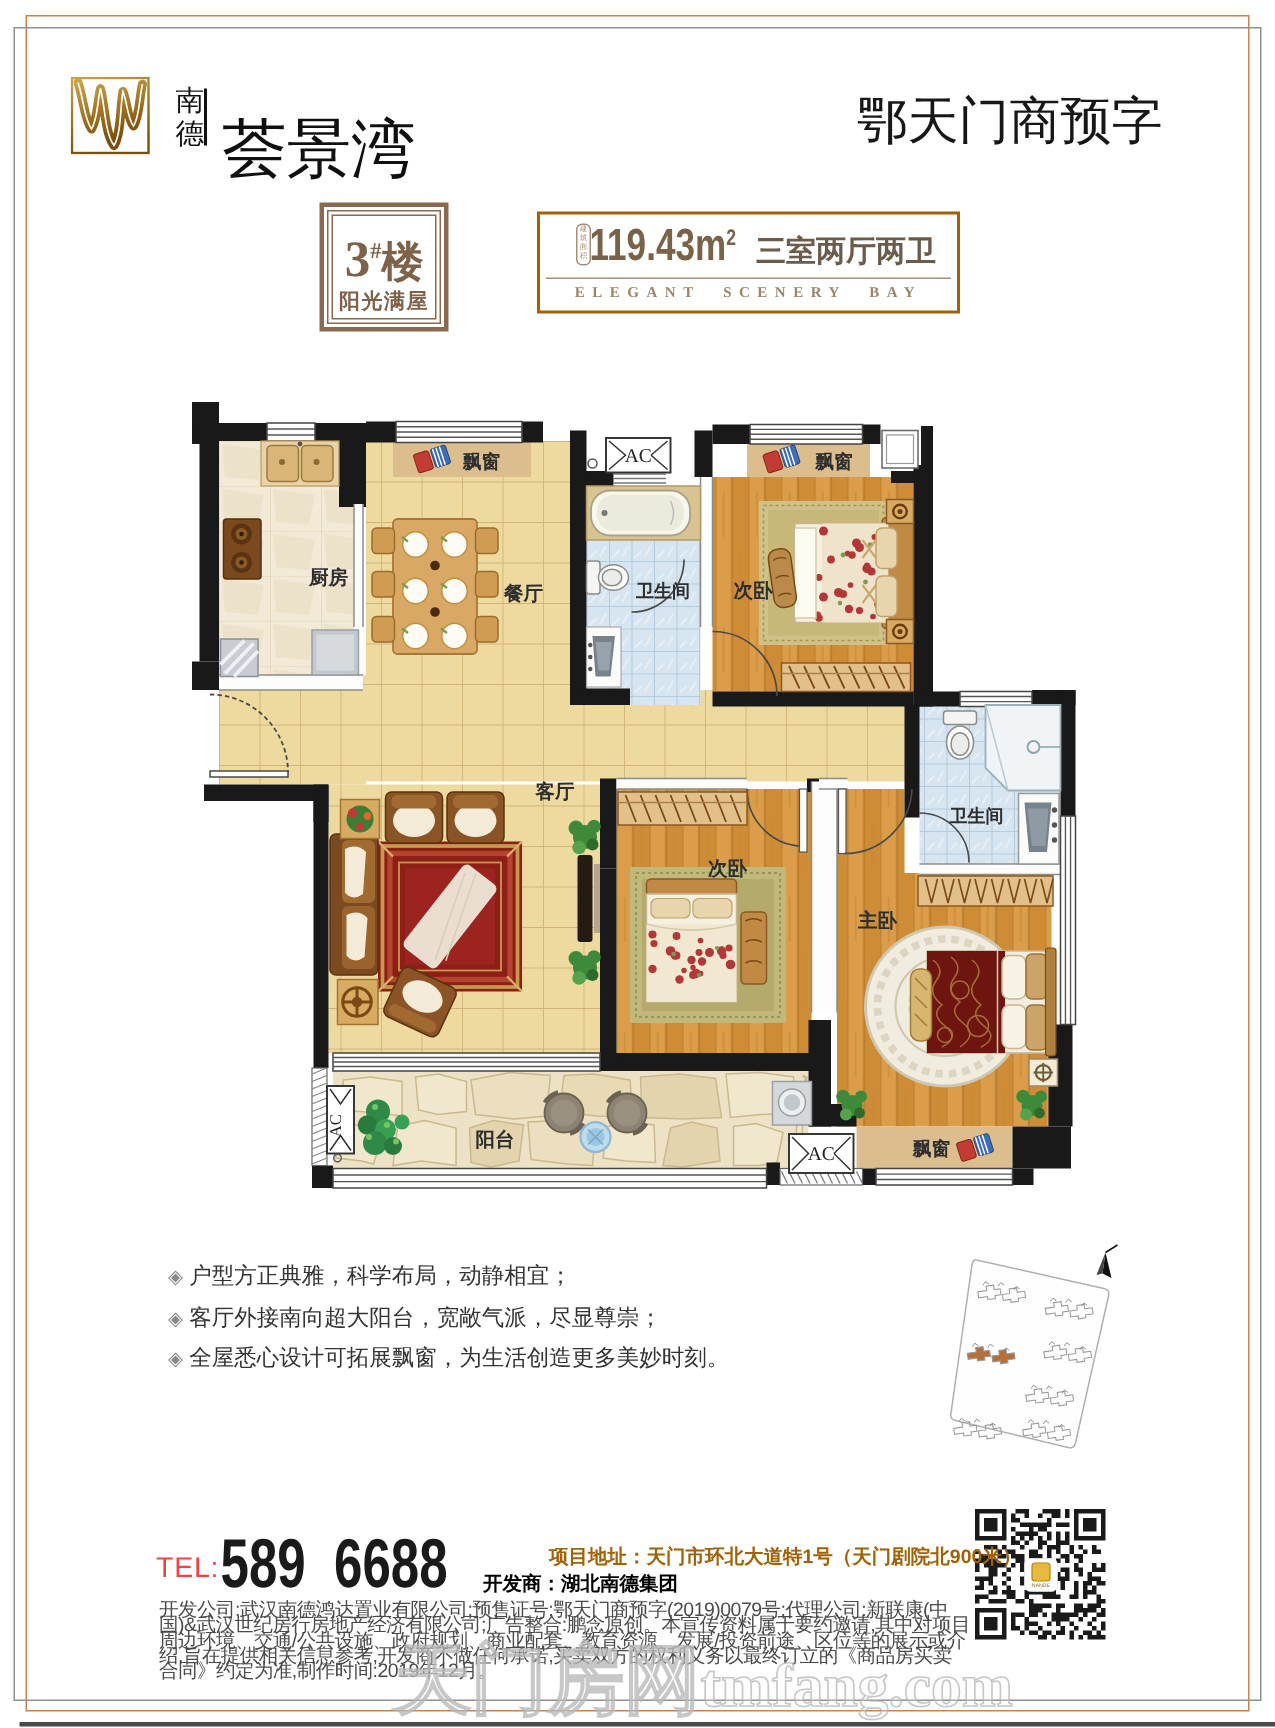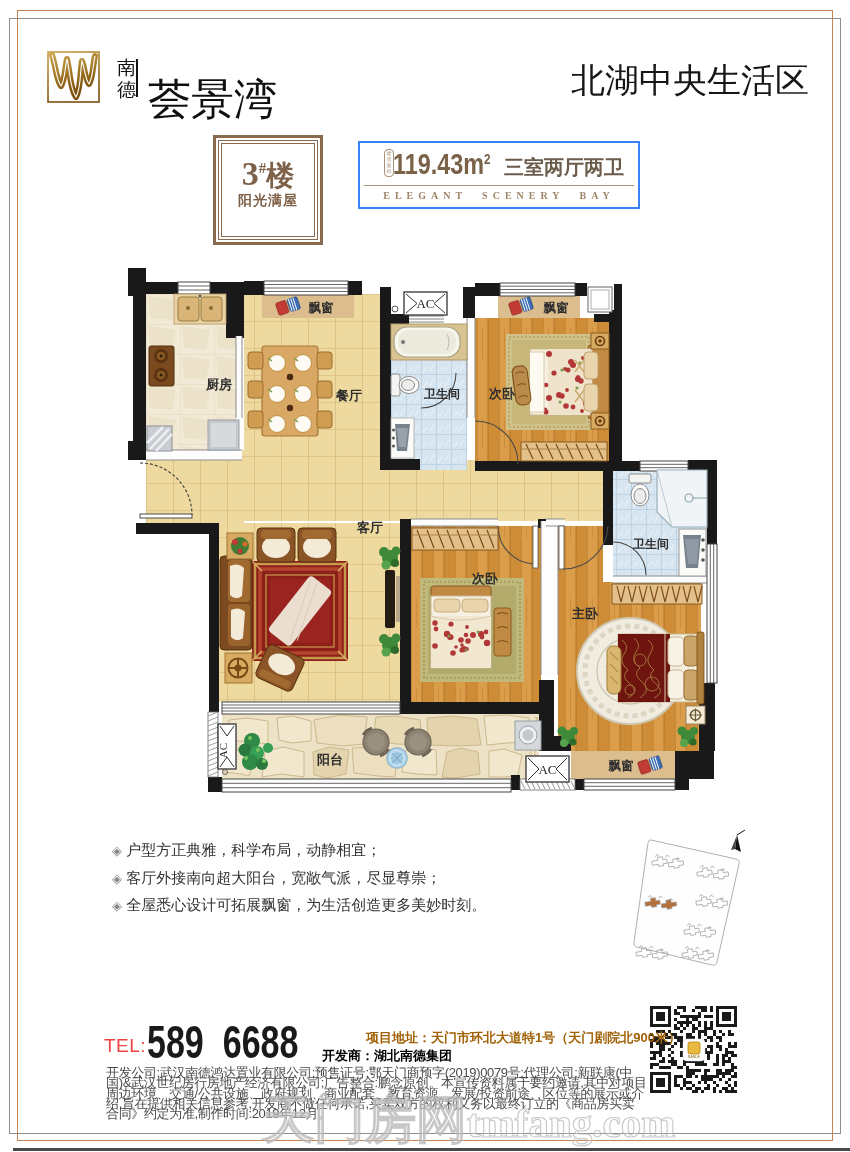--- a/index.html
+++ b/index.html
@@ -28,30 +28,30 @@
   <path d="M5,4 C9,16 9,28 14,35 C18,29 18,16 20,8 C23,20 23,38 29,46 C34,38 33,20 35,10 C38,18 38,28 42,33 C46,27 46,13 48,5" fill="none" stroke="url(#gold)" stroke-width="6" stroke-linecap="round" stroke-linejoin="round"></path>
     <path d="M5,4 C9,16 9,28 14,35 C18,29 18,16 20,8 C23,20 23,38 29,46 C34,38 33,20 35,10 C38,18 38,28 42,33 C46,27 46,13 48,5" fill="none" stroke="#ffffff" stroke-width="1.1"></path>
 </svg>
 
 <div class="abs" style="left:114px;top:57px;width:22px;height:44px;font-family:'Liberation Serif',serif;font-weight:normal;font-size:19px;line-height:22px;color:#111;text-align:right;">南德</div>
 
 <div class="abs" style="left:136px;top:59px;width:2px;height:38px;background:#111;"></div>
 
 <div class="abs" style="left:148px;top:53px;width:230px;font-family:'Liberation Serif',serif;font-weight:normal;font-size:43px;color:#101010;letter-spacing:0px;margin-top:18px;">荟景湾</div>
 
-<div class="abs" style="left:571px;top:58px;width:245px;font-size:34px;color:#171717;letter-spacing:0px;">北湖中央生活区</div>
-
-<div class="abs" style="left:213px;top:135px;width:80px;height:80px;border:3px solid #8a6a4f;padding:12px;">
+<div class="abs" style="left:571px;top:58px;width:245px;font-size:34px;color:#171717;letter-spacing:0px;">鄂天门商预字</div>
+
+<div class="abs" style="left:213px;top:135px;width:80px;height:80px;border:3px solid #8a6a4f;padding:0;">
   <div style="position:absolute;left:2px;top:2px;right:2px;bottom:2px;border:1px solid #8a6a4f;"></div>
   <div style="position:absolute;left:5px;top:5px;right:5px;bottom:5px;border:1px solid #8a6a4f;"></div>
   <div style="position:absolute;left:0;top:17px;width:100%;text-align:center;color:#7d6148;font-weight:bold;font-size:34px;font-family:'Liberation Serif',serif;">3<span style="font-size:15px;vertical-align:12px;">#</span><span style="font-size:28px;">楼</span></div>
   <div style="position:absolute;left:0;top:54px;width:100%;text-align:center;color:#7d6148;font-weight:bold;font-size:14px;letter-spacing:1px;">阳光满屋</div>
 </div>
 
-<div class="abs" style="left:358px;top:141px;width:278px;height:64px;border:2px solid #3b82f6;">
+<div class="abs" style="left:358px;top:141px;width:278px;height:64px;border:2px solid #a16207;">
   <div style="position:absolute;left:4px;right:4px;top:42px;border-top:1px solid #a89076;"></div>
   <div style="position:absolute;left:24px;top:6px;width:8px;height:26px;border:1px solid #a89076;border-radius:4px;color:#a89076;font-size:5px;line-height:6px;text-align:center;overflow:hidden;">建筑面积</div>
   <div style="position:absolute;left:33px;top:4px;color:#7a6248;font-weight:bold;font-size:30px;transform:scaleX(0.78);transform-origin:0 0;white-space:nowrap;">119.43m<span style="font-size:15px;vertical-align:10px;">2</span></div>
   <div style="position:absolute;left:144px;top:11px;color:#6b5b4b;font-weight:bold;font-size:20px;letter-spacing:0px;">三室两厅两卫</div>
   <div style="position:absolute;left:0;top:47px;width:100%;text-align:center;color:#a08468;font-weight:bold;font-size:10px;letter-spacing:5px;font-family:'Liberation Serif',serif;">ELEGANT&nbsp;&nbsp;SCENERY&nbsp;&nbsp;BAY</div>
 </div>
 
 <svg id="plan" class="abs" style="left:0;top:0;" width="850" height="1152" viewBox="0 0 850 1152">
 <defs>
 <pattern id="tile" width="27" height="27" patternUnits="userSpaceOnUse" x="146" y="294">

